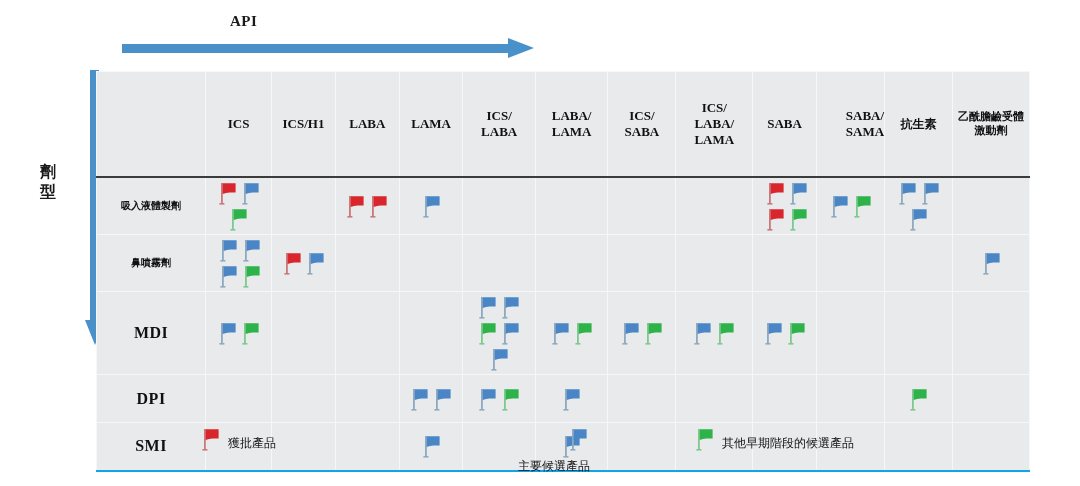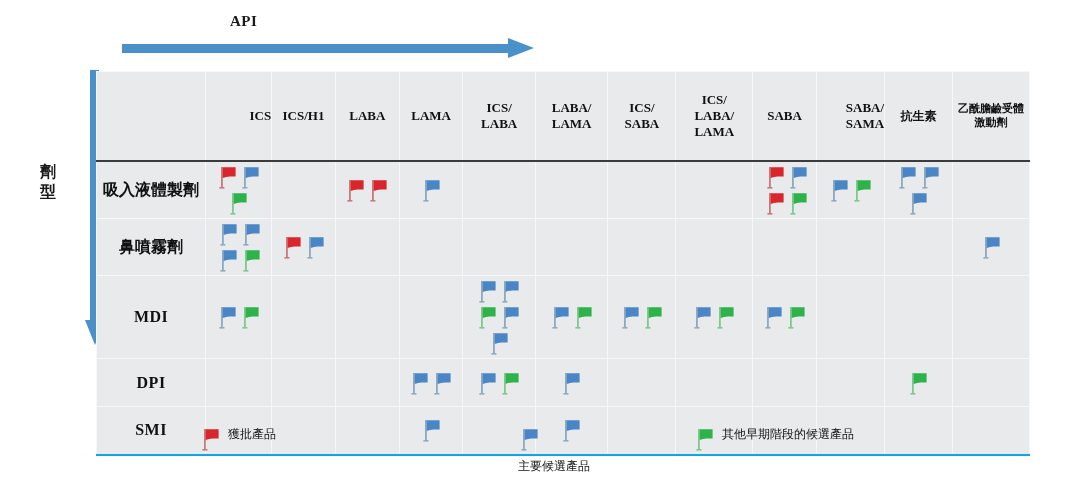--- a/index.html
+++ b/index.html
@@ -74,27 +74,27 @@
     font-weight:bold;font-size:13px;color:#111;
     line-height:16px;text-align:center;
   }
   thead th.cjk{
     font-family:"DejaVu Sans",sans-serif;
     font-weight:bold;font-size:12px;line-height:15px;
   }
   thead th.cjk-small{
     font-family:"DejaVu Sans",sans-serif;
     font-weight:bold;font-size:11px;line-height:14px;
-    padding:0 3px;
+    padding:8px 3px;
   }
   thead tr{border-bottom:2px solid #3b3b3b;}
   thead th{border-bottom:2px solid #3b3b3b;}
   tbody td.rowlabel{
     font-family:"DejaVu Sans",sans-serif;
-    font-weight:bold;font-size:16px;color:#111;
+    font-weight:bold;font-size:10px;color:#111;
     text-align:center;
   }
   tbody td.rowlabel.latin{
     font-family:"Liberation Serif",serif;
     font-weight:bold;font-size:16px;letter-spacing:.5px;
   }
   tbody tr.last td{border-bottom:2px solid #0ea5e9;}
   td.cell{position:relative;}
 
   .flags{
@@ -105,21 +105,21 @@
   .flags.grid2{width:62px;margin:0 auto;}
   .flag{
     position:relative;
     width:23px;height:26px;
     flex:0 0 auto;
   }
   .flag svg{display:block;width:23px;height:26px;}
 
   
   .legend{position:absolute;left:96px;top:420px;width:934px;height:45px;}
-  .legend-item{position:absolute;display:flex;align-items:flex-start;gap:6px;}
+  .legend-item{position:absolute;display:flex;align-items:flex-end;gap:6px;}
   .legend-item .lbl{
     font-family:"DejaVu Sans",sans-serif;
     font-size:12px;color:#111;white-space:nowrap;
   }
   .li-0{left:103px;top:6px;}
   .li-1{left:422px;top:6px;flex-direction:column;}
   .li-2{left:597px;top:6px;}
 </style>
 </head>
 <body>
@@ -136,21 +136,21 @@
   <div class="axis-v-arrow">
     <div class="shaft"></div>
       <div class="head"></div>
   </div>
 
   <div class="grid">
     <table class="matrix">
       <thead>
         <tr id="header-row">
             <th style="width: 100px;"></th>
-            <th class="" style="width: 60px; text-align: right;">
+            <th class="" style="width: 60px;">
               <div>ICS</div>
             </th>
             <th class="" style="width: 58px;">
               <div>ICS/H1</div>
             </th>
             <th class="" style="width: 58px;">
               <div>LABA</div>
             </th>
             <th class="" style="width: 58px;">
               <div>LAMA</div>

